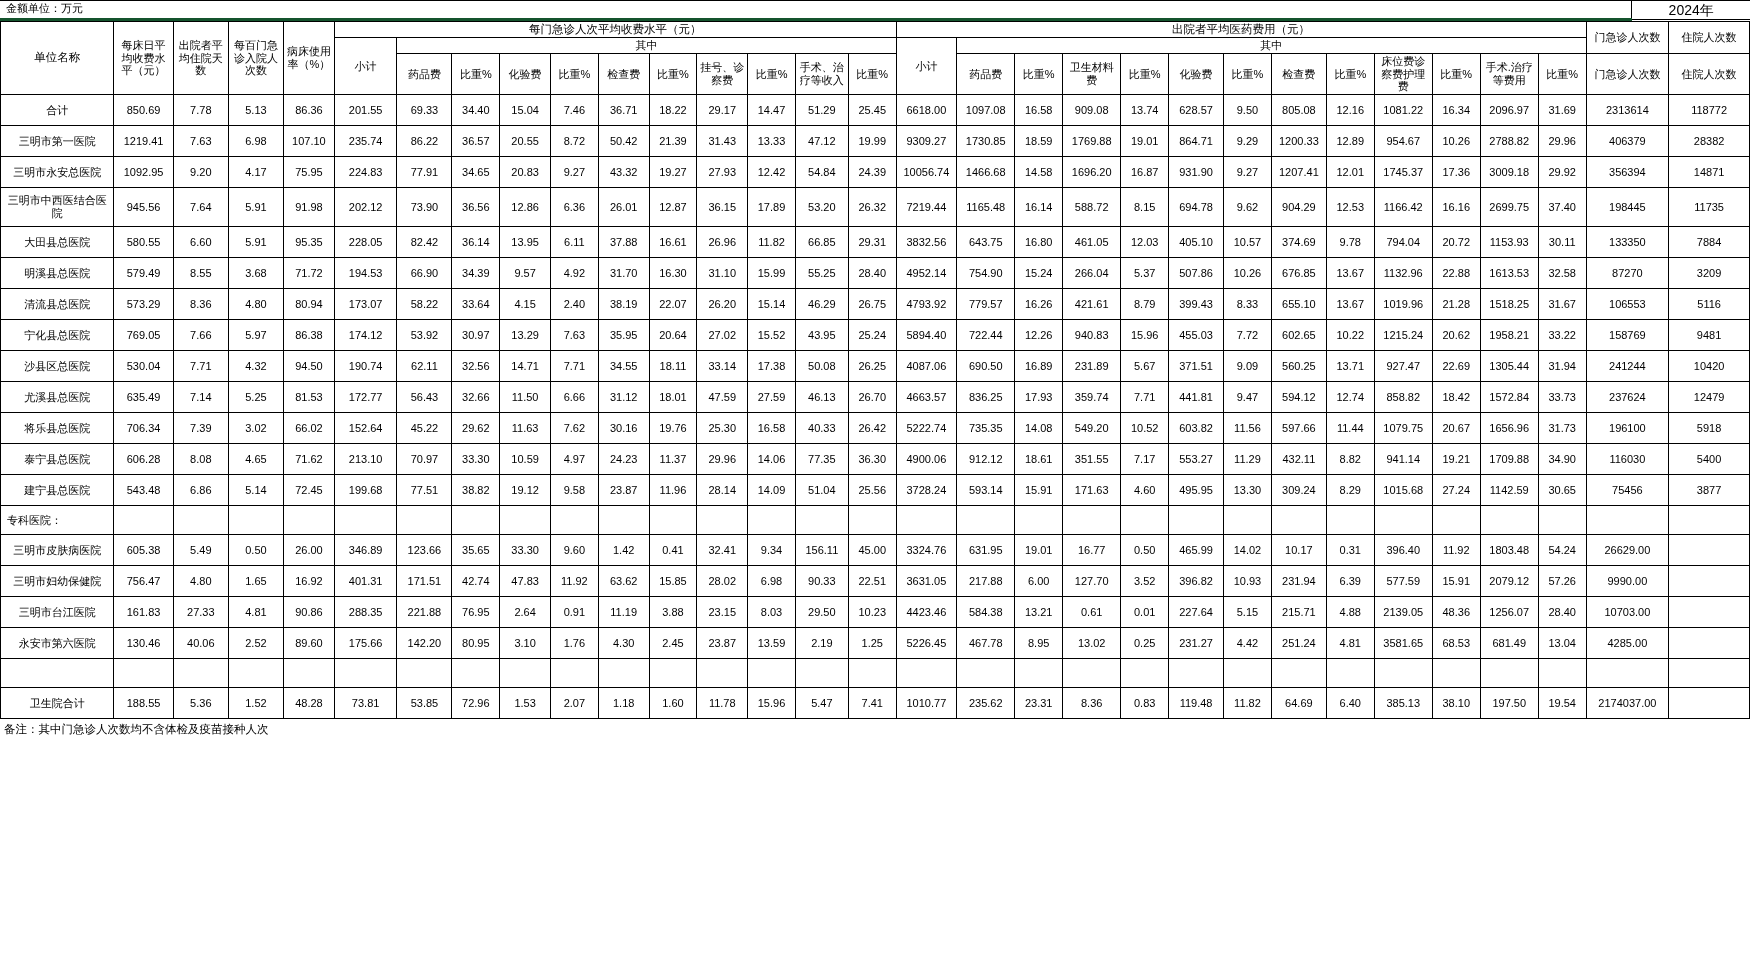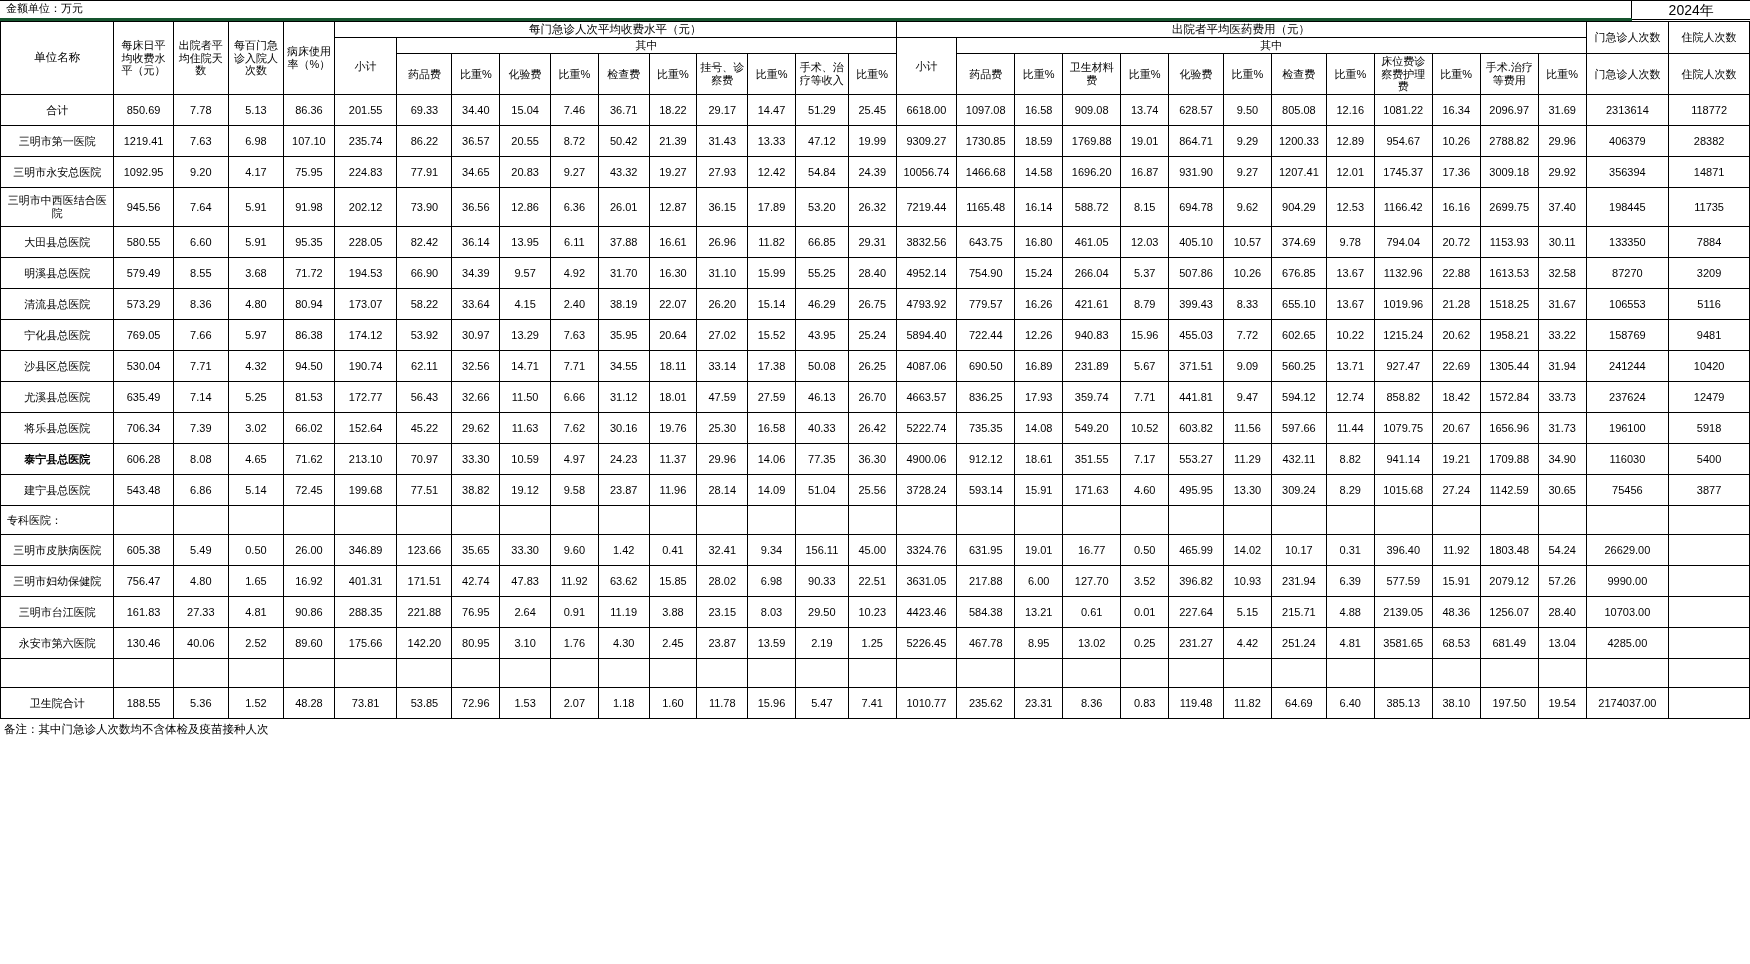--- a/index.html
+++ b/index.html
@@ -493,21 +493,21 @@
           <td class="num">597.66</td>
           <td class="num">11.44</td>
           <td class="num">1079.75</td>
           <td class="num">20.67</td>
           <td class="num">1656.96</td>
           <td class="num">31.73</td>
           <td class="num">196100</td>
           <td class="num">5918</td>
         </tr>
         <tr>
-          <td class="rowname" style="height: 28px; font-weight: bold;">泰宁县总医院</td>
+          <td class="rowname" style="height: 28px;">泰宁县总医院</td>
           <td class="num">606.28</td>
           <td class="num">8.08</td>
           <td class="num">4.65</td>
           <td class="num">71.62</td>
           <td class="num">213.10</td>
           <td class="num">70.97</td>
           <td class="num">33.30</td>
           <td class="num">10.59</td>
           <td class="num">4.97</td>
           <td class="num">24.23</td>

